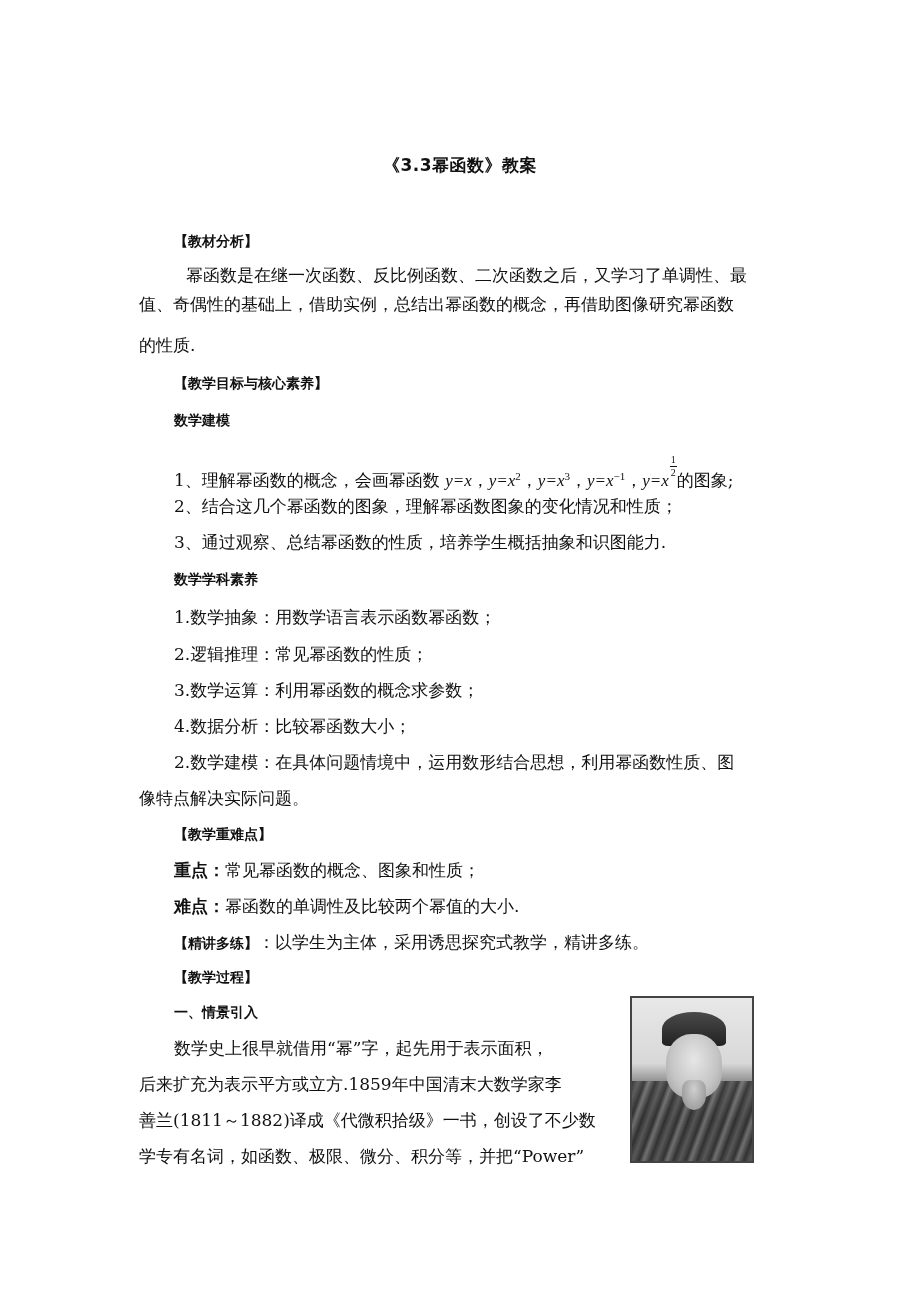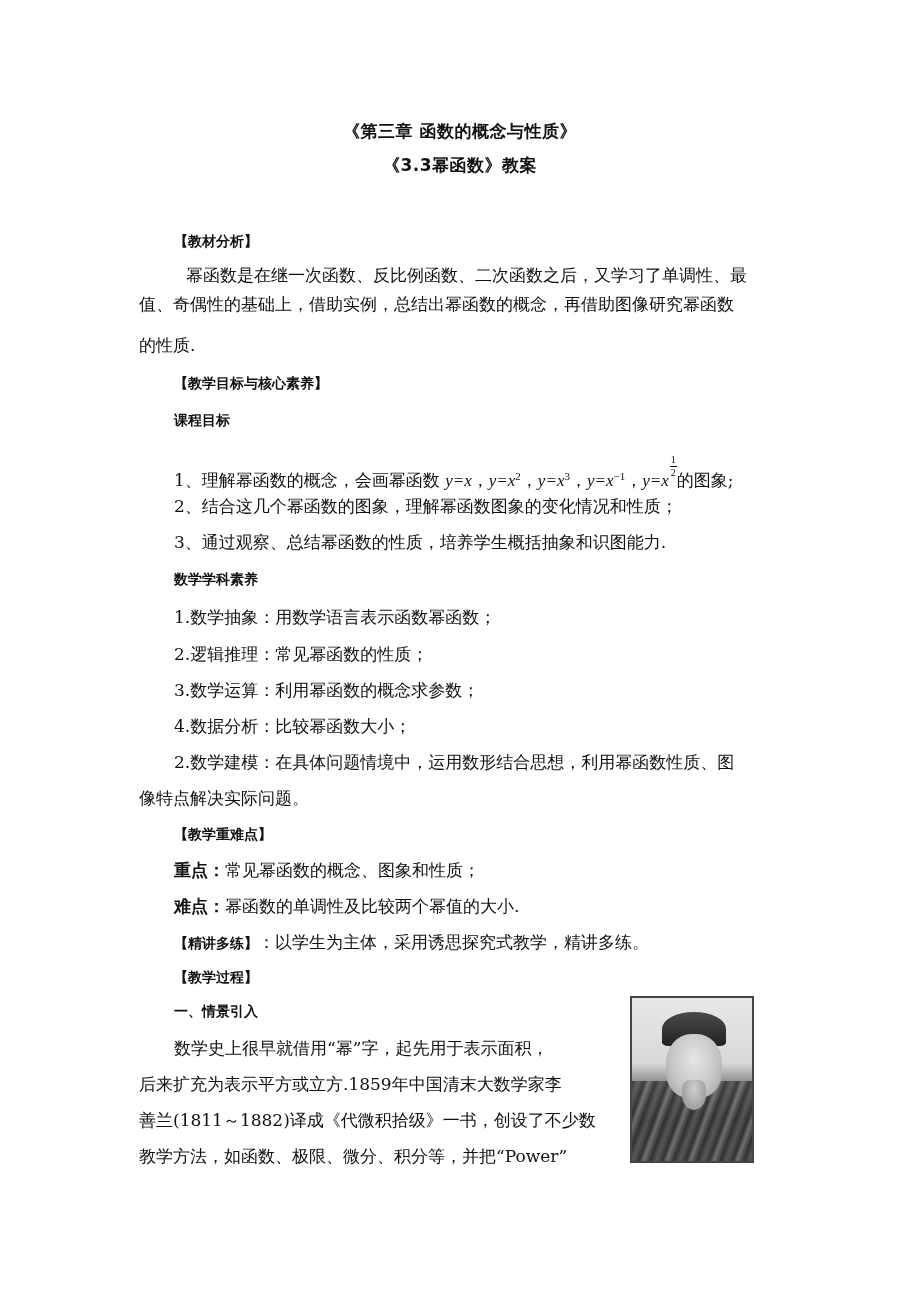--- a/index.html
+++ b/index.html
@@ -103,30 +103,29 @@
       left: 50px; top: 82px; width: 24px; height: 30px;
       border-radius: 30% 30% 50% 50%;
       background: radial-gradient(ellipse at 50% 30%, #cfcfcf 0%, #8c8c8c 100%);
     }
   </style>
 </head>
 <body>
 
 <div class="page">
 
-  <div class="title" style="top:120px;">《第三章  函数的概念与性质》</div>
   <div class="title" style="top:154px;">《3.3幂函数》教案</div>
 
   <div class="line indent heading" style="top:229px;">【教材分析】</div>
   <div class="line indent" style="top:263px;margin-left:12px;">幂函数是在继一次函数、反比例函数、二次函数之后，又学习了单调性、最</div>
   <div class="line" style="top:292px;">值、奇偶性的基础上，借助实例，总结出幂函数的概念，再借助图像研究幂函数</div>
   <div class="line" style="top:333px;">的性质.</div>
 
   <div class="line indent heading" style="top:371px;">【教学目标与核心素养】</div>
-  <div class="line indent heading" style="top:408px;">课程目标</div>
+  <div class="line indent heading" style="top:408px;">数学建模</div>
 
   <div class="line indent" style="top:455px;">
     <span>1、理解幂函数的概念，会画幂函数 </span><span class="math">y=x</span><span>，</span><span class="math"><span>y=x</span><sup class="small">2</sup></span><span>，</span><span class="math"><span>y=x</span><sup class="small">3</sup></span><span>，</span><span class="math"><span>y=x</span><sup class="small">−1</sup></span><span>，</span><span class="math"><span>y=x</span><span class="frac"><span>1</span><span class="bar"></span><span>2</span></span></span><span>的图象;</span>
   </div>
 
   <div class="line indent" style="top:494px;">2、结合这几个幂函数的图象，理解幂函数图象的变化情况和性质；</div>
   <div class="line indent" style="top:530px;">3、通过观察、总结幂函数的性质，培养学生概括抽象和识图能力.</div>
 
   <div class="line indent heading" style="top:567px;">数学学科素养</div>
   <div class="line indent" style="top:605px;">1.数学抽象：用数学语言表示函数幂函数；</div>
@@ -142,25 +141,25 @@
   </div>
   <div class="line indent" style="top:894px;">
     <span class="bold">难点：</span><span>幂函数的单调性及比较两个幂值的大小.</span>
   </div>
 
   <div class="line indent" style="top:930px;">
     <span class="heading">【精讲多练】</span><span>：以学生为主体，采用诱思探究式教学，精讲多练。</span>
   </div>
 
   <div class="line indent heading" style="top:965px;">【教学过程】</div>
-  <div class="line indent heading" style="top:1000px;font-family:Liberation Mono, monospace;">一、情景引入</div>
+  <div class="line indent heading" style="top:1000px;">一、情景引入</div>
   <div class="line indent" style="top:1036px;">数学史上很早就借用“幂”字，起先用于表示面积，</div>
   <div class="line" style="top:1072px;">后来扩充为表示平方或立方.1859年中国清末大数学家李</div>
   <div class="line" style="top:1108px;text-align:center;">善兰(1811～1882)译成《代微积拾级》一书，创设了不少数</div>
-  <div class="line" style="top:1144px;">教学方法，如函数、极限、微分、积分等，并把“Power”</div>
+  <div class="line" style="top:1144px;">学专有名词，如函数、极限、微分、积分等，并把“Power”</div>
 
   <div class="portrait">
     <div class="body-shape"></div>
     <div class="cap"></div>
     <div class="face"></div>
     <div class="beard"></div>
   </div>
 
 </div>
 

